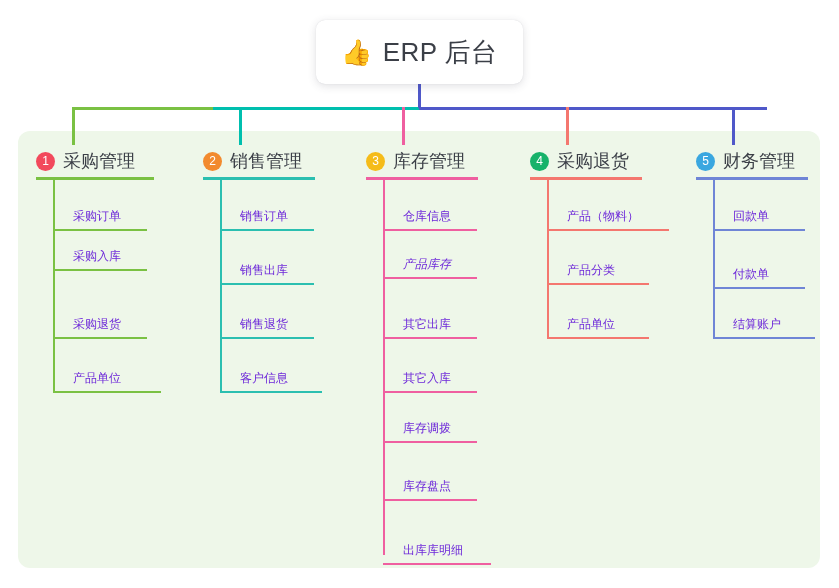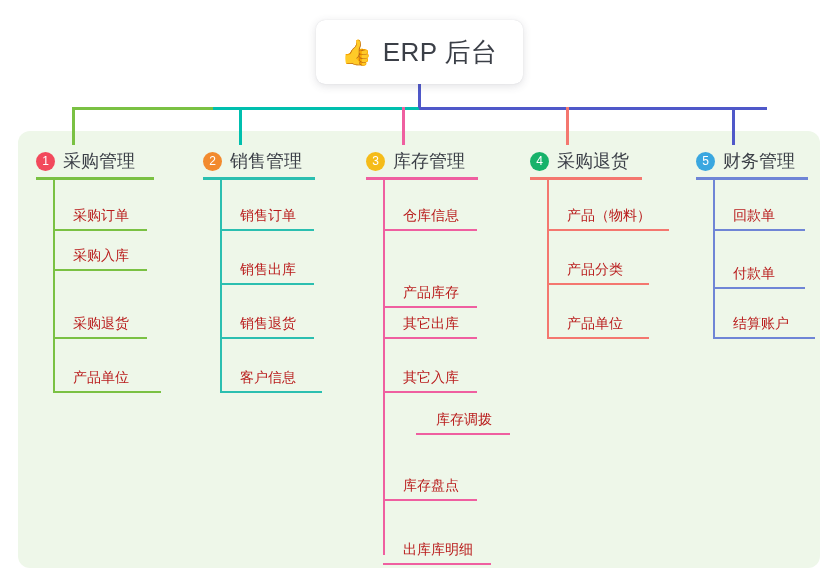--- a/index.html
+++ b/index.html
@@ -106,22 +106,22 @@
     width: 2px;
   }
   .item {
     position: absolute;
     left: 17px;
   }
   .item-label {
     position: absolute;
     bottom: 6px;
     left: 20px;
-    font-size: 14px;
-    color: #b91c1c;
+    font-size: 12px;
+    color: #6d28d9;
     white-space: nowrap;
   }
   .item-underline {
     position: absolute;
     bottom: 0;
     left: 0;
     height: 2px;
   }
 </style>
 </head>
@@ -200,33 +200,33 @@
       <div class="col-header">
         <span class="badge" style="background: rgb(245, 188, 26);">3</span>
         <span class="col-title">库存管理</span>
       </div>
       <div class="col-underline" style="width: 112px; background: rgb(239, 95, 160);"></div>
       <div class="col-spine" style="height: 378px; background: rgb(239, 95, 160);"></div>
       <div class="item" style="top: 46px; height: 54px; width: 88px;">
         <span class="item-label">仓库信息</span>
         <div class="item-underline" style="width: 94px; background: rgb(239, 95, 160);"></div>
       </div>
-      <div class="item" style="top: 117px; height: 60px; width: 88px;">
+      <div class="item" style="top: 88px; height: 60px; width: 88px; font-style: italic;">
         <span class="item-label">产品库存</span>
         <div class="item-underline" style="width: 94px; background: rgb(239, 95, 160);"></div>
       </div>
       <div class="item" style="top: 154px; height: 54px; width: 88px; text-decoration: underline;">
         <span class="item-label">其它出库</span>
         <div class="item-underline" style="width: 94px; background: rgb(239, 95, 160);"></div>
       </div>
       <div class="item" style="top: 208px; height: 54px; width: 88px;">
         <span class="item-label">其它入库</span>
         <div class="item-underline" style="width: 94px; background: rgb(239, 95, 160);"></div>
       </div>
-      <div class="item" style="top: 246px; height: 58px; width: 88px; margin-left: 33px;">
+      <div class="item" style="top: 254px; height: 58px; width: 88px;">
         <span class="item-label">库存调拨</span>
         <div class="item-underline" style="width: 94px; background: rgb(239, 95, 160);"></div>
       </div>
       <div class="item" style="top: 316px; height: 54px; width: 88px;">
         <span class="item-label">库存盘点</span>
         <div class="item-underline" style="width: 94px; background: rgb(239, 95, 160);"></div>
       </div>
       <div class="item" style="top: 390px; height: 44px; width: 102px;">
         <span class="item-label">出库库明细</span>
         <div class="item-underline" style="width: 108px; background: rgb(239, 95, 160);"></div>

